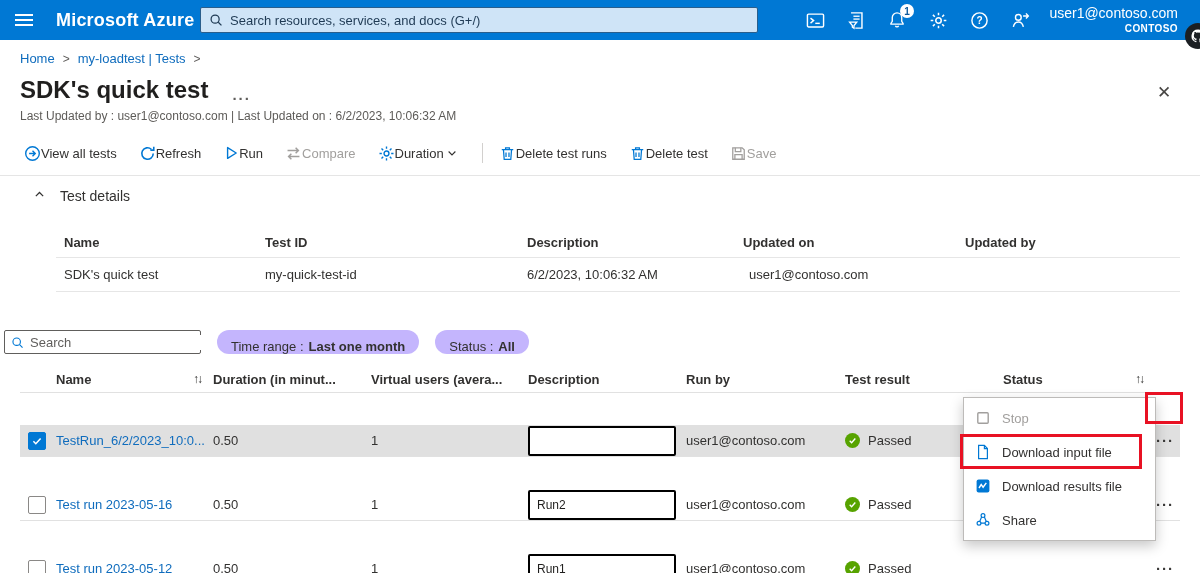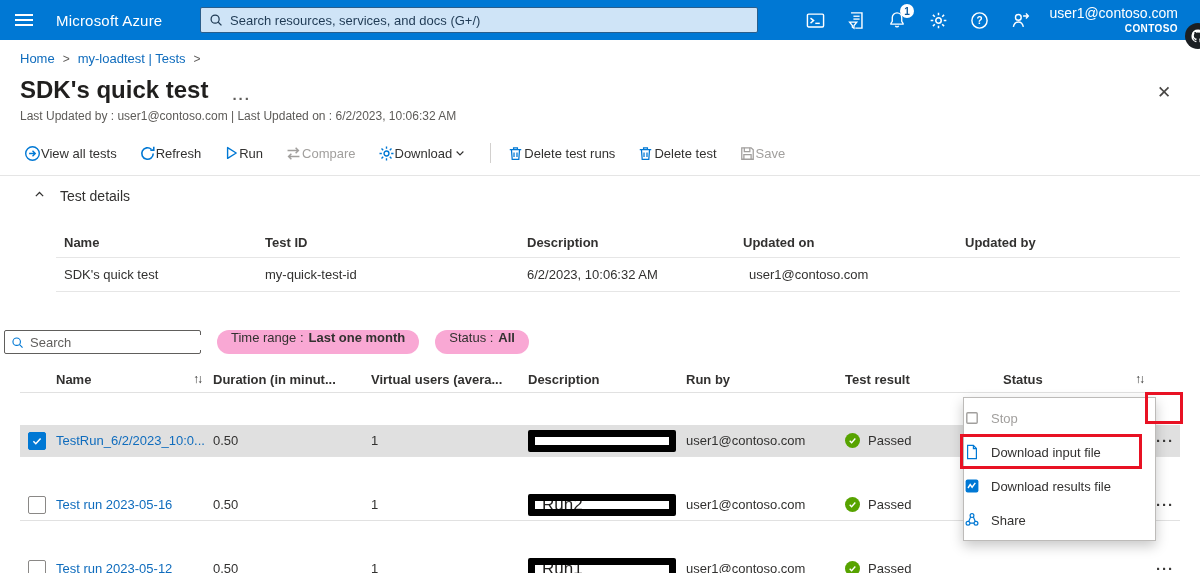--- a/index.html
+++ b/index.html
@@ -3,21 +3,21 @@
 <meta charset="utf-8">
 <style>
   * { margin:0; padding:0; box-sizing:border-box; }
   html,body { width:1200px; height:573px; }
   body { position:relative; background:#fff; font-family:"Liberation Sans", sans-serif; font-size:13px; color:#323130; overflow:hidden; }
   svg { display:block; }
 
   
   .topbar { position:absolute; top:0; left:0; width:1200px; height:40px; background:#0078d4; display:flex; align-items:center; color:#fff; z-index:30; }
   .hamburger { width:48px; height:40px; display:flex; align-items:center; justify-content:center; cursor:pointer; }
-  .brand { font-size:15px; font-weight:normal; letter-spacing:.2px; margin-left:8px; white-space:nowrap; }
+  .brand { font-size:18px; font-weight:bold; letter-spacing:.2px; margin-left:8px; white-space:nowrap; }
   .tb-search { position:absolute; left:200px; top:7px; width:558px; height:26px; background:#cfe4f7; border:1px solid #2a5e8c; border-radius:2px; display:flex; align-items:center; padding:0 8px; color:#1f3a54; }
   .tb-search input { flex:1; border:none; outline:none; background:transparent; font-family:inherit; font-size:13px; color:#1f3a54; margin-left:7px; }
   .tb-search input::placeholder { color:#1f3a54; opacity:1; }
   .tb-icons { position:absolute; right:170px; top:0; height:40px; display:flex; align-items:center; gap:21px; }
   .tb-icon { position:relative; width:20px; height:20px; display:flex; align-items:center; justify-content:center; cursor:pointer; }
   .badge { position:absolute; top:-6px; right:-7px; min-width:14px; height:14px; border-radius:7px; background:#fff; color:#0d5a9e; font-size:10px; font-weight:bold; display:flex; align-items:center; justify-content:center; padding:0 2px; }
   .tb-user { position:absolute; right:22px; top:5px; text-align:right; line-height:1.25; cursor:pointer; }
   .tb-user .email { font-size:14px; }
   .tb-user .org { font-size:10px; font-weight:bold; letter-spacing:.4px; }
   .avatar { position:absolute; right:-11px; top:23px; width:26px; height:26px; border-radius:50%; background:#1b1f23; z-index:40; display:flex; align-items:center; justify-content:center; overflow:hidden; }
@@ -48,47 +48,47 @@
   .td-row.hdr { height:30px; border-bottom:1px solid #e6e6e6; font-weight:bold; }
   .td-row.data { height:34px; border-bottom:1px solid #e6e6e6; }
   .td-cell { padding-left:8px; white-space:nowrap; overflow:hidden; }
   .td-c1{width:201px}.td-c2{width:262px}.td-c3{width:216px}.td-c4{width:222px}.td-c5{flex:1}
 
   
   .filters { position:absolute; top:330px; left:4px; display:flex; align-items:center; }
   .f-search { width:197px; height:24px; border:1px solid #605e5c; border-radius:2px; background:#fff; display:flex; align-items:center; padding:0 6px; color:#605e5c; }
   .f-search input { flex:1; border:none; outline:none; font-family:inherit; font-size:13px; margin-left:6px; color:#323130; }
   .f-search input::placeholder { color:#605e5c; opacity:1; }
-  .pill { height:24px; border-radius:12px; background:#f9a8d4; display:flex; align-items:flex-start; padding:0 14px; margin-left:16px; cursor:pointer; white-space:nowrap; }
+  .pill { height:24px; border-radius:12px; background:#c4b5fd; display:flex; align-items:flex-end; padding:0 14px; margin-left:16px; cursor:pointer; white-space:nowrap; }
   .pill:first-of-type { margin-left:17px; }
   .pill b { margin-left:5px; }
 
   
   .rt { position:absolute; top:366px; left:20px; width:1160px; }
   .rt-row { display:flex; align-items:center; }
   .rt-row.hdr { height:27px; border-bottom:1px solid #e1e1e1; font-weight:bold; }
   .rt-row.data { height:32px; border-bottom:1px solid #e1e1e1; background:#fff;margin-top:32px; }
   .rt-row.data.selected { background:#e0e0e0; }
   .rt-cell { white-space:nowrap; overflow:hidden; }
   .c-check{width:36px; display:flex; align-items:center;}
   .c-name{width:157px; display:flex; align-items:center; justify-content:space-between; padding-right:10px;}
   .c-dur{width:158px}.c-virt{width:157px}.c-desc{width:158px}.c-runby{width:159px}.c-result{width:158px; display:flex; align-items:center; gap:8px;}
   .c-status{width:142px; display:flex; align-items:center; justify-content:space-between;}
   .c-actions{flex:1; display:flex; justify-content:flex-end; padding-right:6px;}
   .sort-ic { color:#323130; font-size:12px; letter-spacing:-2px; padding-right:2px; }
   .link { color:#0f6cbd; cursor:pointer; }
   .cbx { width:18px; height:18px; border:1px solid #8a8886; border-radius:2px; background:#fff; margin-left:8px; cursor:pointer; display:flex; align-items:center; justify-content:center; }
   .cbx.checked { background:#0078d4; border-color:#0078d4; }
-  .desc-input { width:148px; height:22px; border:7px solid #000000; border-radius:2px; font-family:inherit; font-size:17px; padding:0 7px; color:#201f1e; background:#fff; outline:none; }
+  .desc-input { width:148px; height:30px; border:2px solid #000000; border-radius:2px; font-family:inherit; font-size:12px; padding:0 7px; color:#201f1e; background:#fff; outline:none; }
   .pass-ic { width:15px; height:15px; border-radius:50%; background:#57a300; display:flex; align-items:center; justify-content:center; flex:0 0 auto; }
   .dots-btn { color:#3b3a39; font-size:15px; font-weight:bold; letter-spacing:1px; cursor:pointer; line-height:1; }
 
   
   .ctx-menu { position:absolute; top:397px; left:963px; width:193px; background:#fff; border:1px solid #bdbbb9; box-shadow:0 5px 12px rgba(0,0,0,.22); z-index:20; padding:3px 0; }
-  .ctx-item { height:34px; display:flex; align-items:center; gap:11px; cursor:pointer; color:#323130; }
+  .ctx-item { height:34px; display:flex; align-items:center; gap:11px; padding-left:11px; cursor:pointer; color:#323130; }
   .ctx-item.disabled { color:#a19f9d; cursor:default; }
 
   
   .callout { position:absolute; border:3px solid #e81123; z-index:25; pointer-events:none; }
   .callout.dots { top:392px; left:1145px; width:38px; height:32px; }
   .callout.menu { top:434px; left:960px; width:182px; height:35px; }
 </style>
 </head>
 <body>
 
@@ -229,21 +229,21 @@
   </div>
   <div class="tool-item">
     <span>
         <svg width="17" height="17" viewBox="0 0 16 16">
           <g fill="none" stroke="#0078d4" stroke-width="1.3">
             <circle cx="8" cy="8" r="2.3"></circle>
             <path d="M8 1.4v2.2M8 12.4v2.2M1.4 8h2.2M12.4 8h2.2M3.3 3.3l1.6 1.6M11.1 11.1l1.6 1.6M12.7 3.3l-1.6 1.6M4.9 11.1l-1.6 1.6"></path>
           </g>
         </svg>
       </span>
-    <span>Download</span>
+    <span>Duration</span>
     <span class="chev-sm">
         <svg width="12" height="12" viewBox="0 0 16 16">
           <path d="M3.5 6l4.5 4.5L12.5 6" fill="none" stroke="#323130" stroke-width="1.5"></path>
         </svg>
       </span>
   </div>
   <div class="tool-sep"></div>
   <div class="tool-item">
     <span>
         <svg width="17" height="17" viewBox="0 0 16 16">

